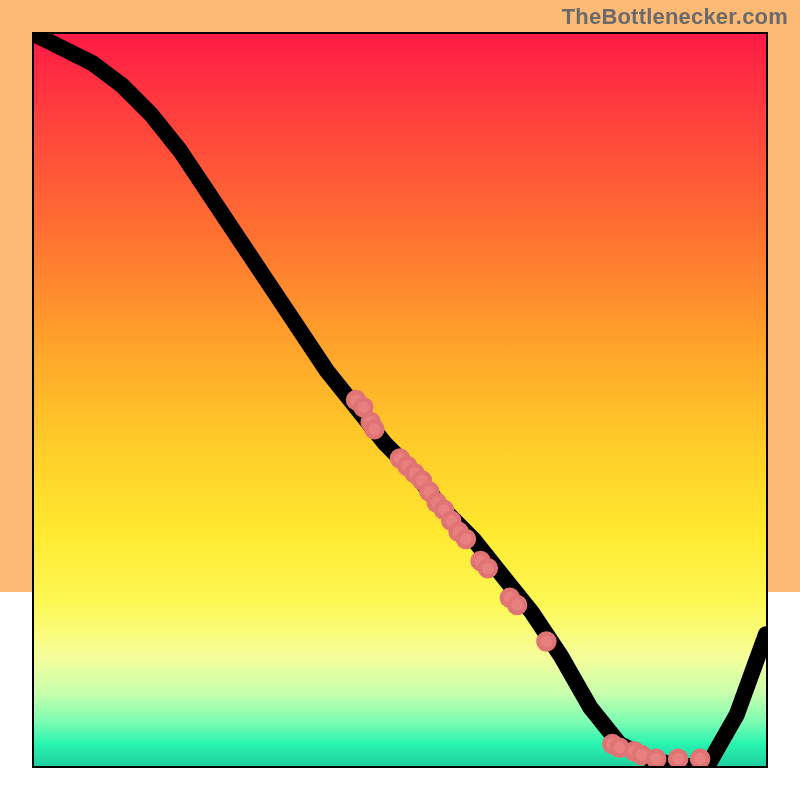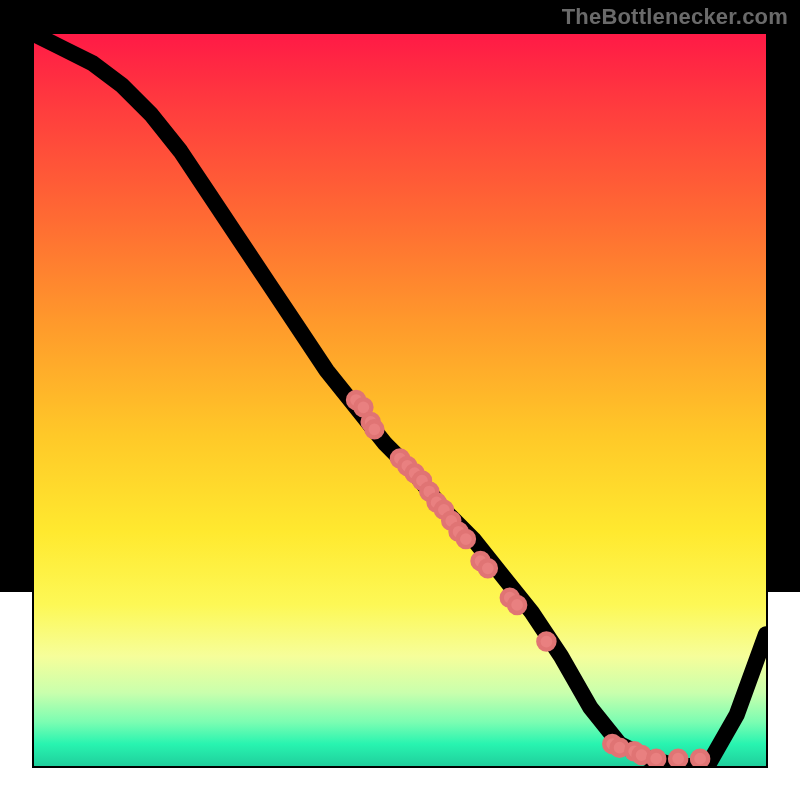--- a/index.html
+++ b/index.html
@@ -7,21 +7,21 @@
     padding: 0;
     width: 800px;
     height: 800px;
     overflow: hidden;
     font-family: Arial, Helvetica, sans-serif;
   }
   .stage {
     position: relative;
     width: 800px;
     height: 592px;
-    background: #000000;
+    background: #fdba74;
   }
   .watermark {
     position: absolute;
     top: 4px;
     right: 12px;
     font-size: 22px;
     font-weight: 600;
     color: #6a6a6a;
     letter-spacing: 0.2px;
     z-index: 20;

